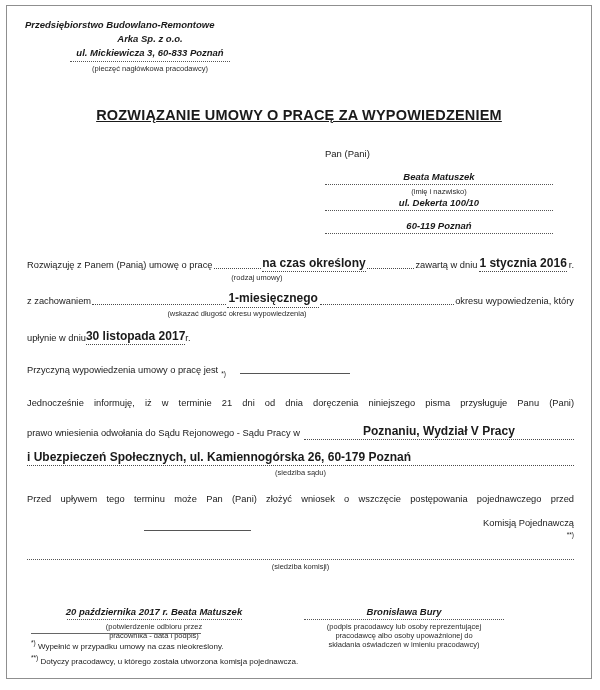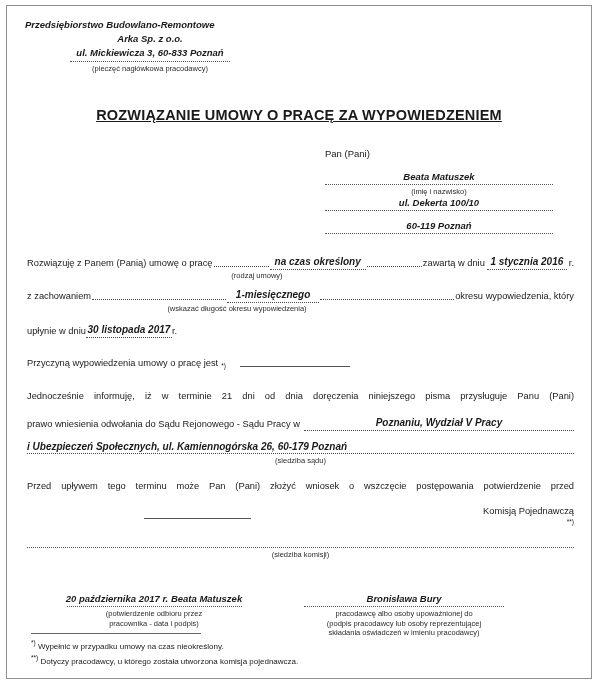--- a/index.html
+++ b/index.html
@@ -107,22 +107,21 @@
     white-space: nowrap;
     line-height: 1.2;
   }
   .row .t { padding-bottom: 1px; }
   .fill {
     position: relative;
     display: inline-block;
     text-align: center;
     border-bottom: 1px dotted #4a4a4a;
     font-weight: bold;
-    font-style: italic;
-    font-size: 10px;
+    font-size: 12px;
     padding-bottom: 1px;
   }
   .cap-under {
     font-size: 7.5px;
     text-align: center;
     color: #2b2b2b;
     margin-top: 1px;
   }
   .justify {
     font-size: 9.3px;
@@ -235,21 +234,21 @@
 
     <div class="justify" style="margin-top:21px;">Jednocześnie informuję, iż w terminie 21 dni od dnia doręczenia niniejszego pisma przysługuje Panu (Pani)</div>
 
     <div class="row" style="margin-top:14px;justify-content:center;">
       <span class="t">prawo wniesienia odwołania do Sądu Rejonowego - Sądu Pracy w</span>
       <span class="fill" style="flex:1 1 auto;margin-left:4px;">Poznaniu, Wydział V Pracy</span>
     </div>
     <div class="fill" style="display:block;width:100%;margin-top:10px;text-align:left;">i Ubezpieczeń Społecznych, ul. Kamiennogórska 26, 60-179 Poznań</div>
     <div class="caption" style="margin-top:2px;">(siedziba sądu)</div>
 
-    <div class="justify" style="margin-top:16px;">Przed upływem tego terminu może Pan (Pani) złożyć wniosek o wszczęcie postępowania potwierdzenie przed</div>
+    <div class="justify" style="margin-top:16px;">Przed upływem tego terminu może Pan (Pani) złożyć wniosek o wszczęcie postępowania pojednawczego przed</div>
 
     <div class="row" style="margin-top:13px;position:relative;flex-direction:column;">
       <span class="t">Komisją Pojednawczą</span>
       <span class="sup">**)</span>
       <span class="dots"></span>
       <span class="rule" style="position:absolute;left:117px;bottom:11px;width:107px;"></span>
     </div>
     <div class="dotline" style="width:100%;margin-top:17px;"></div>
     <div class="caption" style="margin-top:2px;">(siedziba komisji)</div>
   </div>
@@ -257,22 +256,22 @@
   <div class="sigs">
     <div class="sig left">
       <div class="sig-val">20 października 2017 r. Beata Matuszek</div>
       <div class="dotline"></div>
       <div class="caption">(potwierdzenie odbioru przez</div>
       <div class="caption">pracownika - data i podpis)</div>
     </div>
     <div class="sig right">
       <div class="sig-val">Bronisława Bury</div>
       <div class="dotline"></div>
+      <div class="caption">(podpis pracodawcy lub osoby reprezentującej</div>
       <div class="caption">pracodawcę albo osoby upoważnionej do</div>
-      <div class="caption">(podpis pracodawcy lub osoby reprezentującej</div>
       <div class="caption">składania oświadczeń w imieniu pracodawcy)</div>
     </div>
   </div>
 
   <div class="foot">
     <div class="foot-rule"></div>
     <div class="foot-item">
       <span class="mk">*)</span>
       <span>Wypełnić w przypadku umowy na czas nieokreślony.</span>
     </div>

